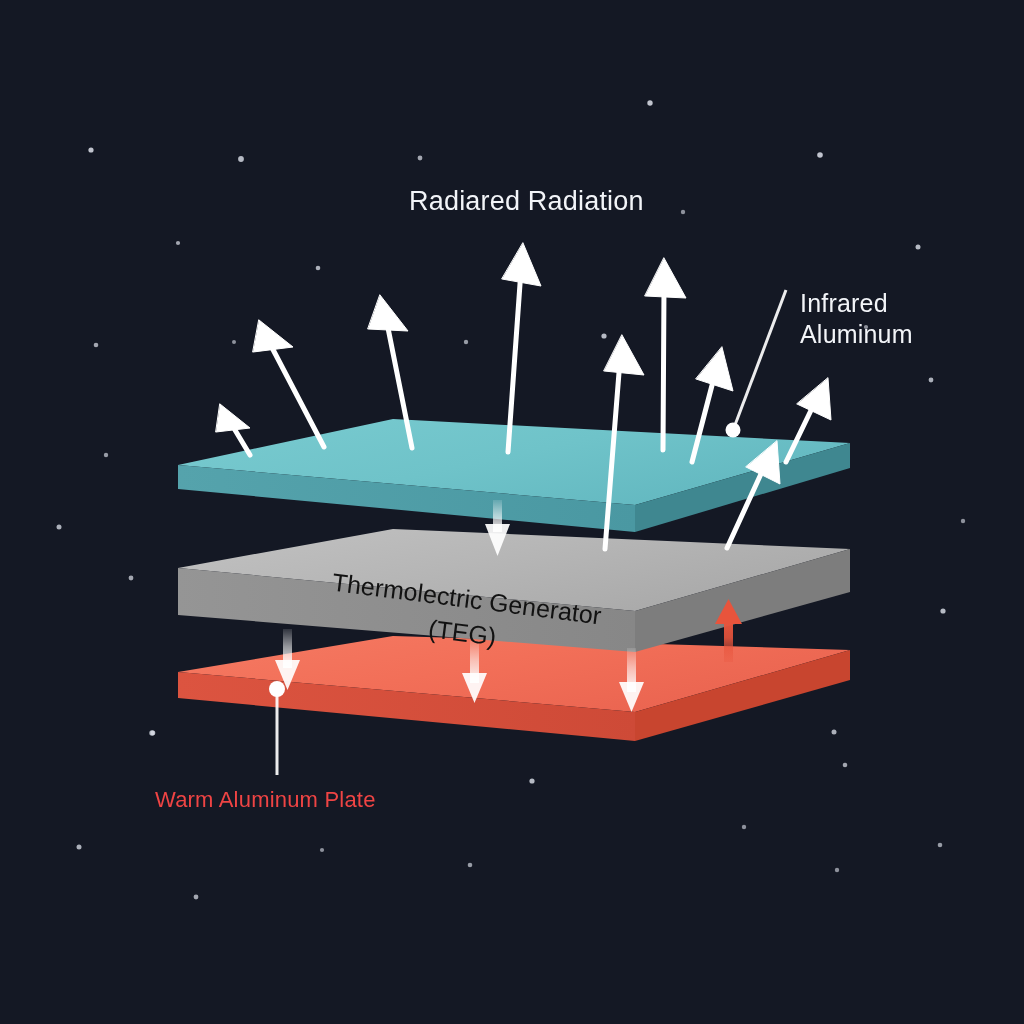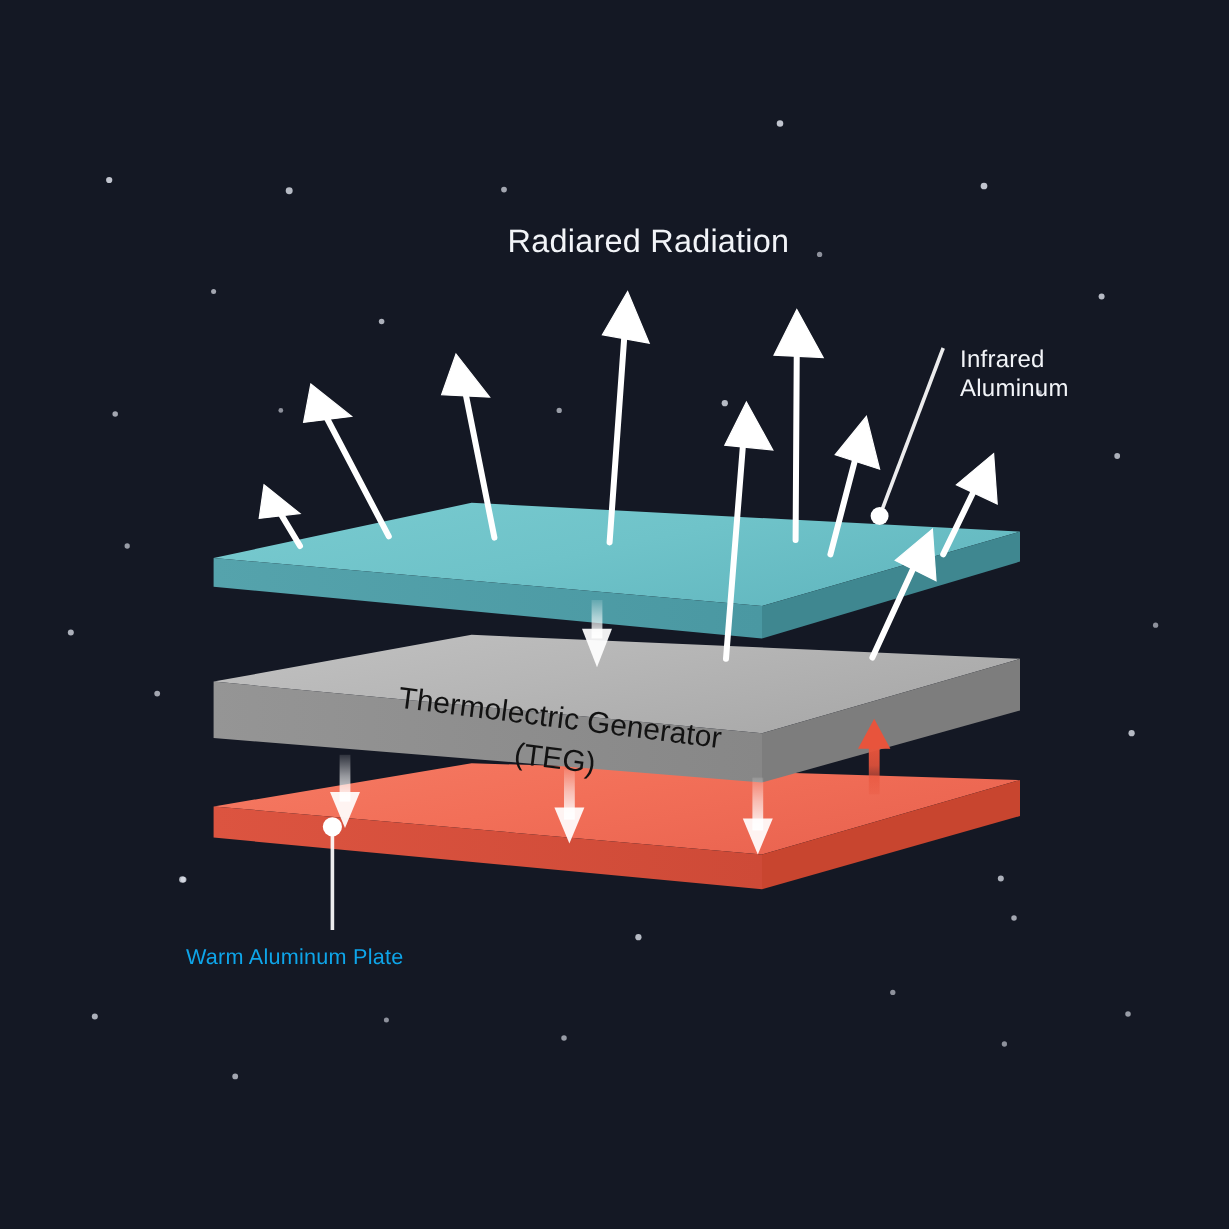--- a/index.html
+++ b/index.html
@@ -26,36 +26,36 @@
   }
   .label {
     position: absolute;
     color: #eef1f6;
     letter-spacing: 0.2px;
     white-space: pre;
     line-height: 1.22;
     pointer-events: none;
   }
   #label-emitted {
-    left: 423px;
+    left: 409px;
     top: 185px;
     font-size: 27px;
     color: #f2f4f8;
   }
   #label-infrared {
     left: 800px;
     top: 288px;
-    font-size: 20px;
+    font-size: 25px;
     color: #f2f4f8;
   }
   #label-plate {
     left: 155px;
     top: 787px;
-    font-size: 18px;
-    color: #0ea5e9;
+    font-size: 22px;
+    color: #ef4444;
   }
   #label-teg {
     position: absolute;
     left: 305px;
     top: 562px;
     width: 330px;
     text-align: center;
     color: #121212;
     font-size: 25px;
     line-height: 1.35;

